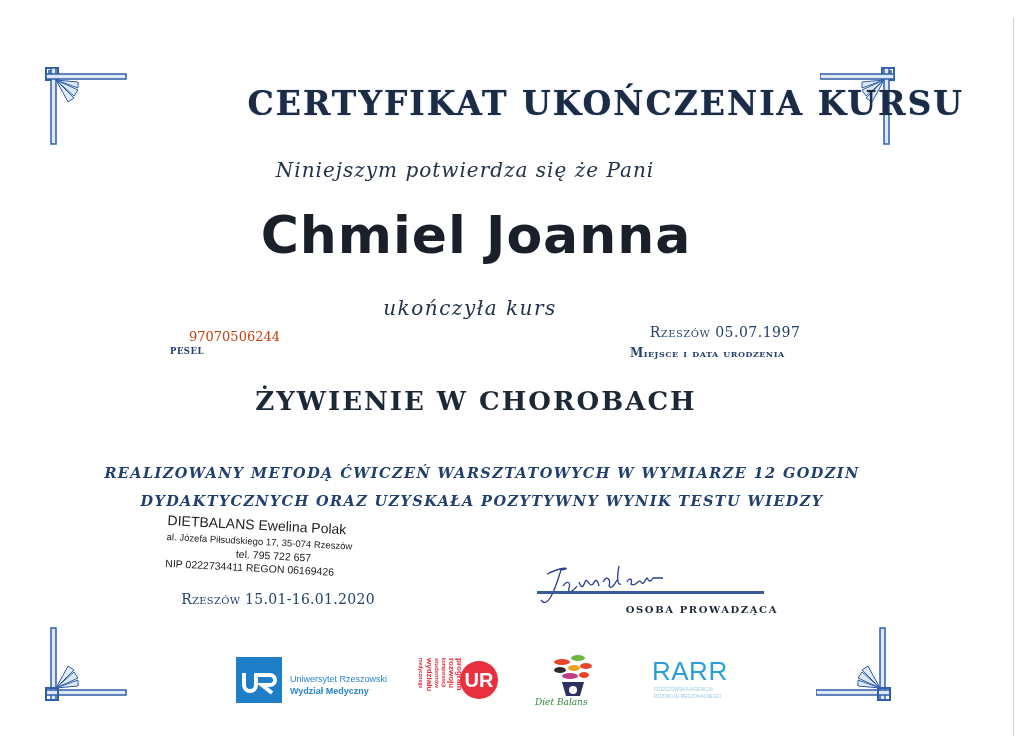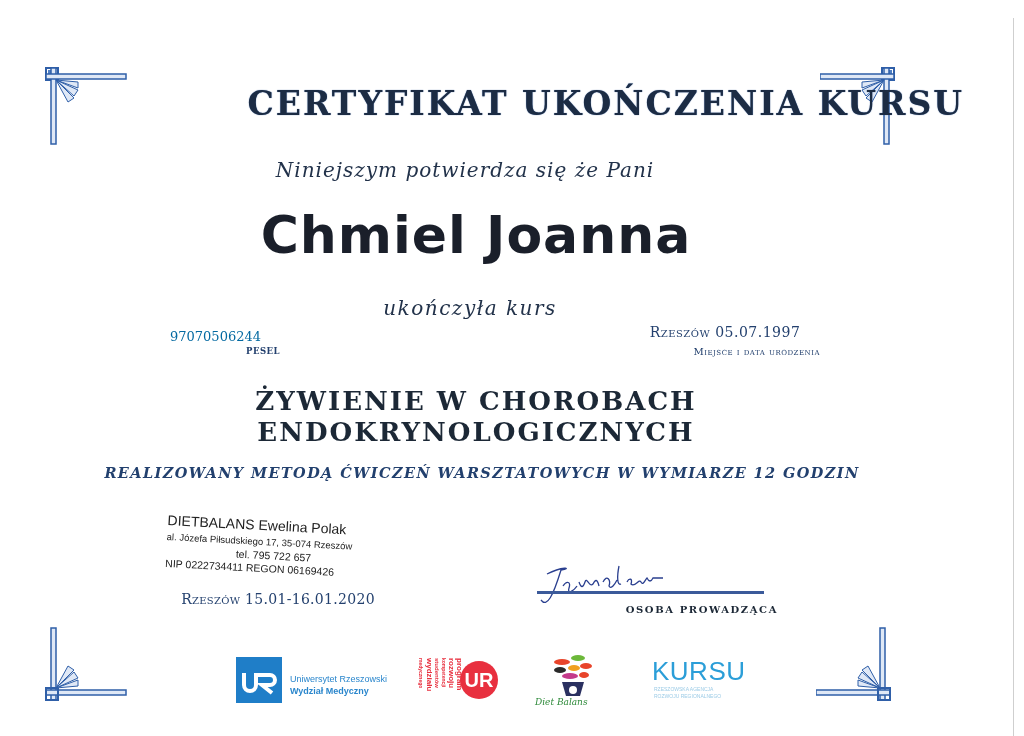--- a/index.html
+++ b/index.html
@@ -27,33 +27,33 @@
     left: 0; width: 952px; top: 205px;
     font-family: "DejaVu Sans", sans-serif; font-weight: bold;
     font-size: 52px; color: #1a1f2a; letter-spacing: 1px;
   }
   .completed {
     left: 0; width: 940px; top: 296px;
     font-style: italic; font-size: 20px; letter-spacing: 1.5px; color: #22324a;
   }
   .pesel-val {
     left: 170px; width: 110px; top: 329px;
-    font-size: 13px; color: #0369a1; text-align: left;
+    font-size: 13px; color: #c2410c; text-align: right;
   }
   .pesel-lbl {
     left: 170px; width: 110px; top: 346px;
-    font-size: 8.5px; font-weight: bold; color: #23406e; letter-spacing: 0.5px; text-align: right;
+    font-size: 8.5px; font-weight: bold; color: #23406e; letter-spacing: 0.5px; text-align: left;
   }
   .birth-val {
     left: 630px; width: 190px; top: 324px;
     font-size: 14px; color: #23406e; text-align: center; letter-spacing: 0.5px;
   }
   .birth-lbl {
     left: 630px; width: 190px; top: 346px;
-    font-size: 10px; font-weight: normal; color: #23406e; text-align: right; letter-spacing: 0.5px;
+    font-size: 12px; font-weight: bold; color: #23406e; text-align: left; letter-spacing: 0.5px;
   }
   .course {
     left: 0; width: 952px; top: 386px;
     font-weight: bold; font-size: 26px; line-height: 31px; letter-spacing: 2px; color: #1c2836;
   }
   .desc {
     left: 0; width: 964px; top: 459px;
     font-style: italic; font-weight: bold; font-size: 14.5px; line-height: 28px;
     letter-spacing: 1.4px; color: #22406e;
   }
@@ -159,25 +159,25 @@
 <div class="abs completed center">ukończyła kurs</div>
 
 <div class="abs pesel-val">97070506244</div>
 <div class="abs pesel-lbl">PESEL</div>
 
 <div class="abs birth-val" style="font-variant: small-caps;">Rzeszów 05.07.1997</div>
 <div class="abs birth-lbl" style="font-variant: small-caps;">Miejsce i data urodzenia</div>
 
 <div class="abs course center">
   <div>ŻYWIENIE W CHOROBACH</div>
-  <div>ENDOKRYNOLOGICZNYCH</div>
 </div>
 
 <div class="abs desc center">
   <div>REALIZOWANY METODĄ ĆWICZEŃ WARSZTATOWYCH W WYMIARZE 12 GODZIN</div>
+  <div>DYDAKTYCZNYCH ORAZ UZYSKAŁA POZYTYWNY WYNIK TESTU WIEDZY</div>
 </div>
 
 <div class="abs stamp">
   <div class="l1">DIETBALANS  Ewelina Polak</div>
   <div class="l2">al. Józefa Piłsudskiego 17, 35-074 Rzeszów</div>
   <div class="l3">tel. 795 722 657</div>
   <div class="l4">NIP 0222734411  REGON 06169426</div>
 </div>
 
 <div class="abs dates" style="font-variant: small-caps;">Rzeszów 15.01-16.01.2020</div>
@@ -217,17 +217,17 @@
   <ellipse cx="38" cy="18" rx="6" ry="3" fill="#e8442a"></ellipse>
   <ellipse cx="12" cy="22" rx="6" ry="3" fill="#2a2a2a"></ellipse>
   <ellipse cx="26" cy="20" rx="6" ry="3" fill="#f0a020"></ellipse>
   <ellipse cx="22" cy="28" rx="8" ry="3" fill="#c43a8a"></ellipse>
   <ellipse cx="36" cy="27" rx="5" ry="3" fill="#e8442a"></ellipse>
   <path d="M14 34 h22 l-4 14 h-14 z" fill="#2a3060"></path>
   <circle cx="25" cy="42" r="4" fill="#fff"></circle>
 </svg>
 <div class="abs diet-text">Diet Balans</div>
 
-<div class="abs rarr">KURSU</div>
+<div class="abs rarr">RARR</div>
 <div class="abs rarr-sub">
   <div>RZESZOWSKA AGENCJA</div>
   <div>ROZWOJU REGIONALNEGO</div>
 </div>
 
 </body></html>

